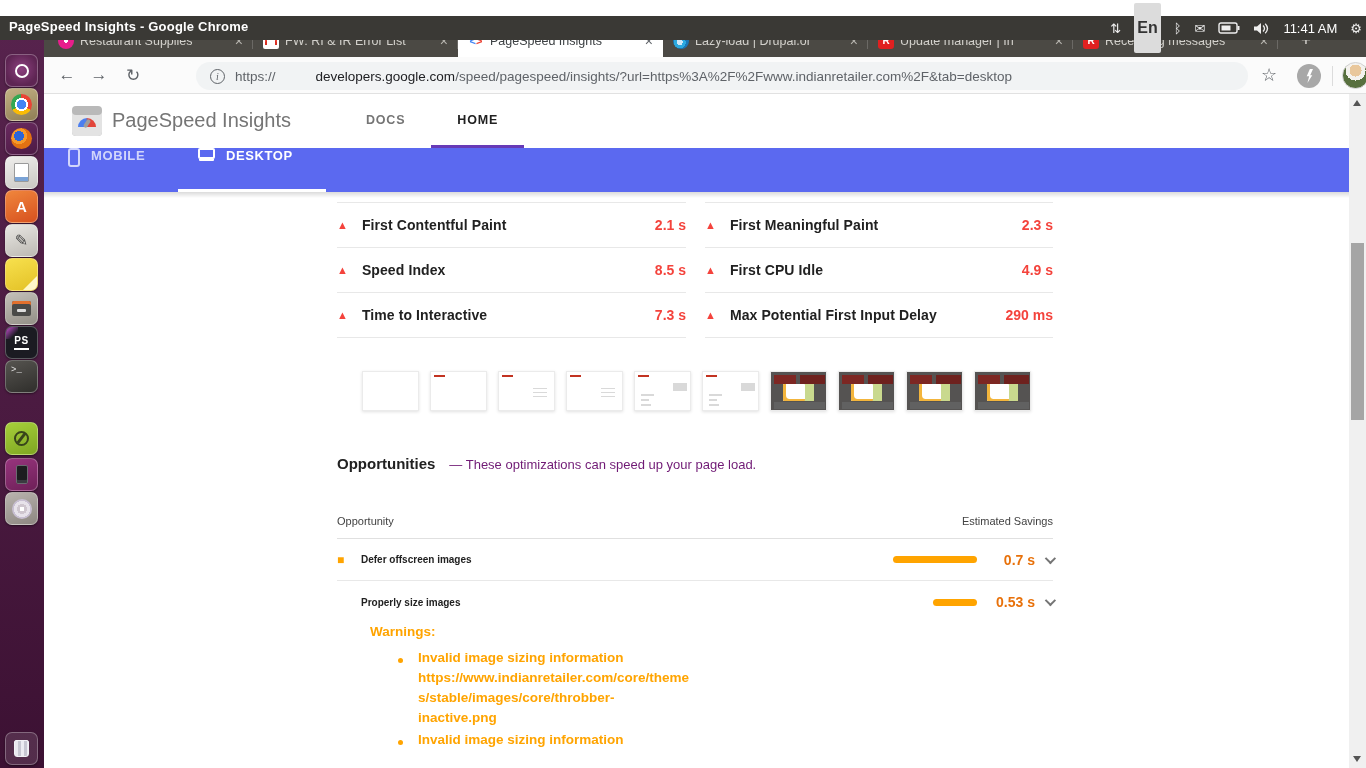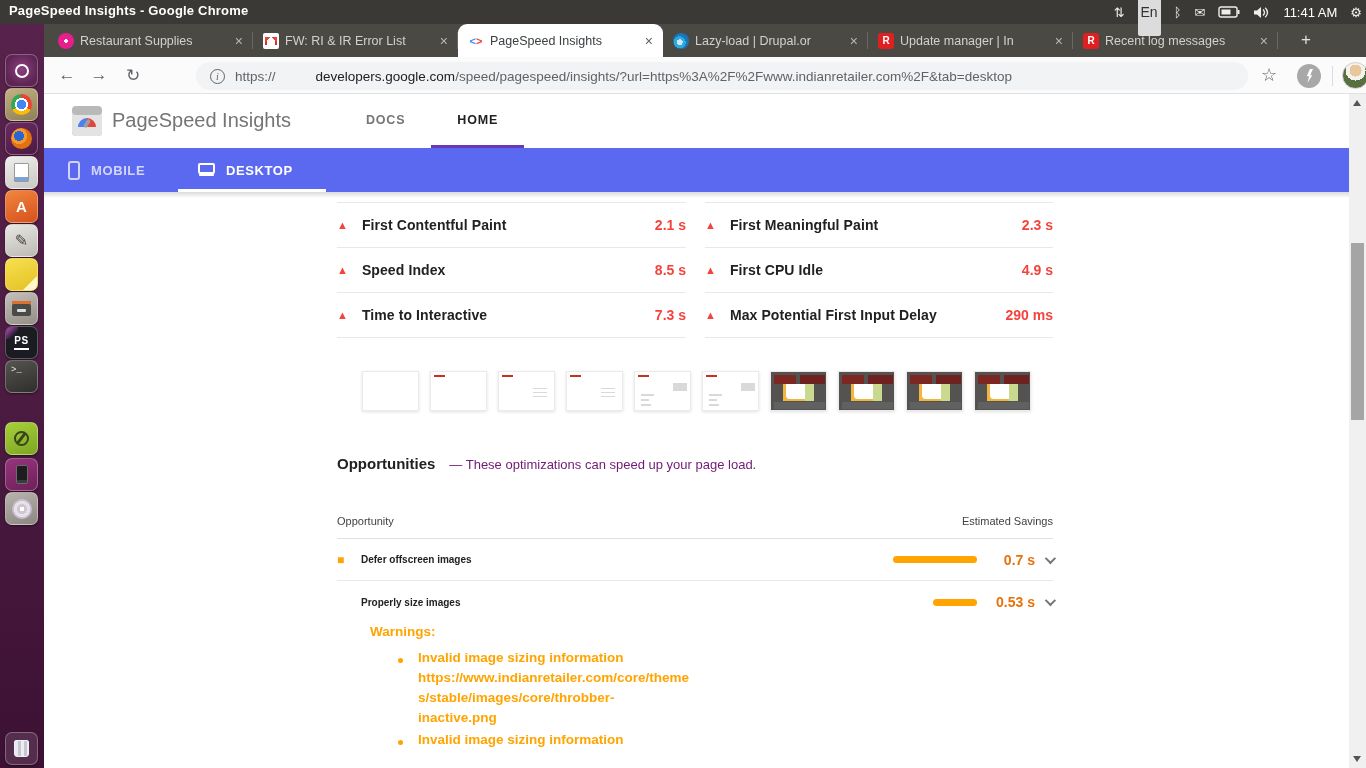--- a/index.html
+++ b/index.html
@@ -1,23 +1,23 @@
 <!DOCTYPE html>
 <html><head>
 <meta charset="utf-8">
 <style>
   * { margin:0; padding:0; box-sizing:border-box; }
   html,body { width:1366px; height:768px; overflow:hidden; font-family:"Liberation Sans", sans-serif; background:#fff; }
 
   
-  #titlebar { position:absolute; left:0; top:0; width:1366px; height:24px; background:#3a3935; color:#fff; z-index:50; }
+  #titlebar { position:absolute; left:0; top:16px; width:1366px; height:24px; background:#3a3935; color:#fff; z-index:50; }
   #titlebar .wtitle { position:absolute; left:9px; top:3px; font-size:13px; font-weight:bold; letter-spacing:.2px; }
   #tray { position:absolute; right:4px; top:0; height:24px; display:flex; align-items:center; gap:13px; color:#efefef; font-size:13px; }
   .tray-glyph { font-size:13px; line-height:1; }
-  .kbd-box { background:#dcdcdc; color:#333; font-size:14px; font-weight:normal; padding:16px 3px; border-radius:2px; }
+  .kbd-box { background:#dcdcdc; color:#333; font-size:16px; font-weight:bold; padding:16px 3px; border-radius:2px; }
   .clock { font-size:13px; color:#fff; }
 
   
   #launcher { position:absolute; left:0; top:24px; width:44px; height:744px; background:linear-gradient(180deg,#57234d 0%,#4a1a40 55%,#3c1133 100%); z-index:40; }
   .ltile { position:absolute; left:5px; width:33px; height:33px; border-radius:7px; border:1px solid rgba(255,255,255,.28); box-shadow:0 1px 2px rgba(0,0,0,.45); display:flex; align-items:center; justify-content:center; overflow:hidden; }
   .running::before { content:""; position:absolute; left:-5px; top:13px; border:4px solid transparent; border-left:5px solid #e8e8e8; }
   .active-app::after { content:""; position:absolute; right:-5px; top:13px; border:4px solid transparent; border-right:5px solid #e8e8e8; }
   .t-ubuntu { background:radial-gradient(circle at 50% 45%, #8d4180 0%, #5e2553 70%); }
   .t-ubuntu .ring { width:14px; height:14px; border:2.5px solid #fff; border-radius:50%; }
   .t-chrome { background:linear-gradient(160deg,#c3b184,#8f7f55); }
@@ -89,21 +89,21 @@
   .psi-logo { position:absolute; left:28px; top:12px; width:30px; height:30px; border-radius:4px; background:#b9b9b9; box-shadow:inset 0 -21px 0 #e3e3e3; }
   .psi-logo .gauge { position:absolute; left:6px; top:12px; width:18px; height:9px; border-radius:18px 18px 0 0; background:linear-gradient(90deg,#4c7ff0 45%,#e2453a 55%); }
   .psi-logo .needle { position:absolute; left:13px; top:13px; width:4px; height:9px; background:#9e9e9e; transform:rotate(35deg); border-radius:2px; }
   .psi-title { position:absolute; left:68px; top:15px; font-size:20px; color:#757575; }
   .psi-nav { position:absolute; left:296px; top:0; height:54px; display:flex; }
   .psi-nav-item { height:54px; display:flex; align-items:center; padding:0 26px; font-size:12.5px; font-weight:bold; letter-spacing:.8px; color:#757575; border-bottom:3px solid transparent; }
   .psi-nav-item.on { color:#212121; border-bottom-color:#673ab7; }
 
   #device-bar { position:absolute; left:0; top:54px; width:100%; height:44px; background:#5b69f0; }
   #device-bar::after { content:""; position:absolute; left:0; top:44px; width:100%; height:6px; background:linear-gradient(rgba(0,0,0,.14),transparent); }
-  .dev-tab { position:absolute; top:0; height:44px; display:flex; align-items:center; gap:11px; font-size:13px; font-weight:bold; letter-spacing:.6px; color:rgba(255,255,255,.72); }
+  .dev-tab { position:absolute; top:0; height:44px; display:flex; align-items:flex-start; gap:11px; font-size:13px; font-weight:bold; letter-spacing:.6px; color:rgba(255,255,255,.72); }
   .dev-tab.on { color:#fff; }
   .ic-phone { width:12px; height:19px; border:2px solid currentColor; border-radius:3px; }
   .ic-laptop { width:17px; height:11px; border:2px solid currentColor; border-radius:2px; box-shadow:0 3px 0 -1px currentColor; margin-bottom:3px; }
   .dev-underline { position:absolute; left:134px; top:41px; width:148px; height:3px; background:#fff; }
 
   
   .mcol { position:absolute; top:108px; border-top:1px solid #e8e8e8; }
   .mrow { height:45px; display:flex; align-items:center; border-bottom:1px solid #e8e8e8; }
   .tri { color:#f4433c; font-size:11px; margin-right:14px; }
   .mlabel { font-size:14px; font-weight:bold; color:#212121; letter-spacing:.1px; }

